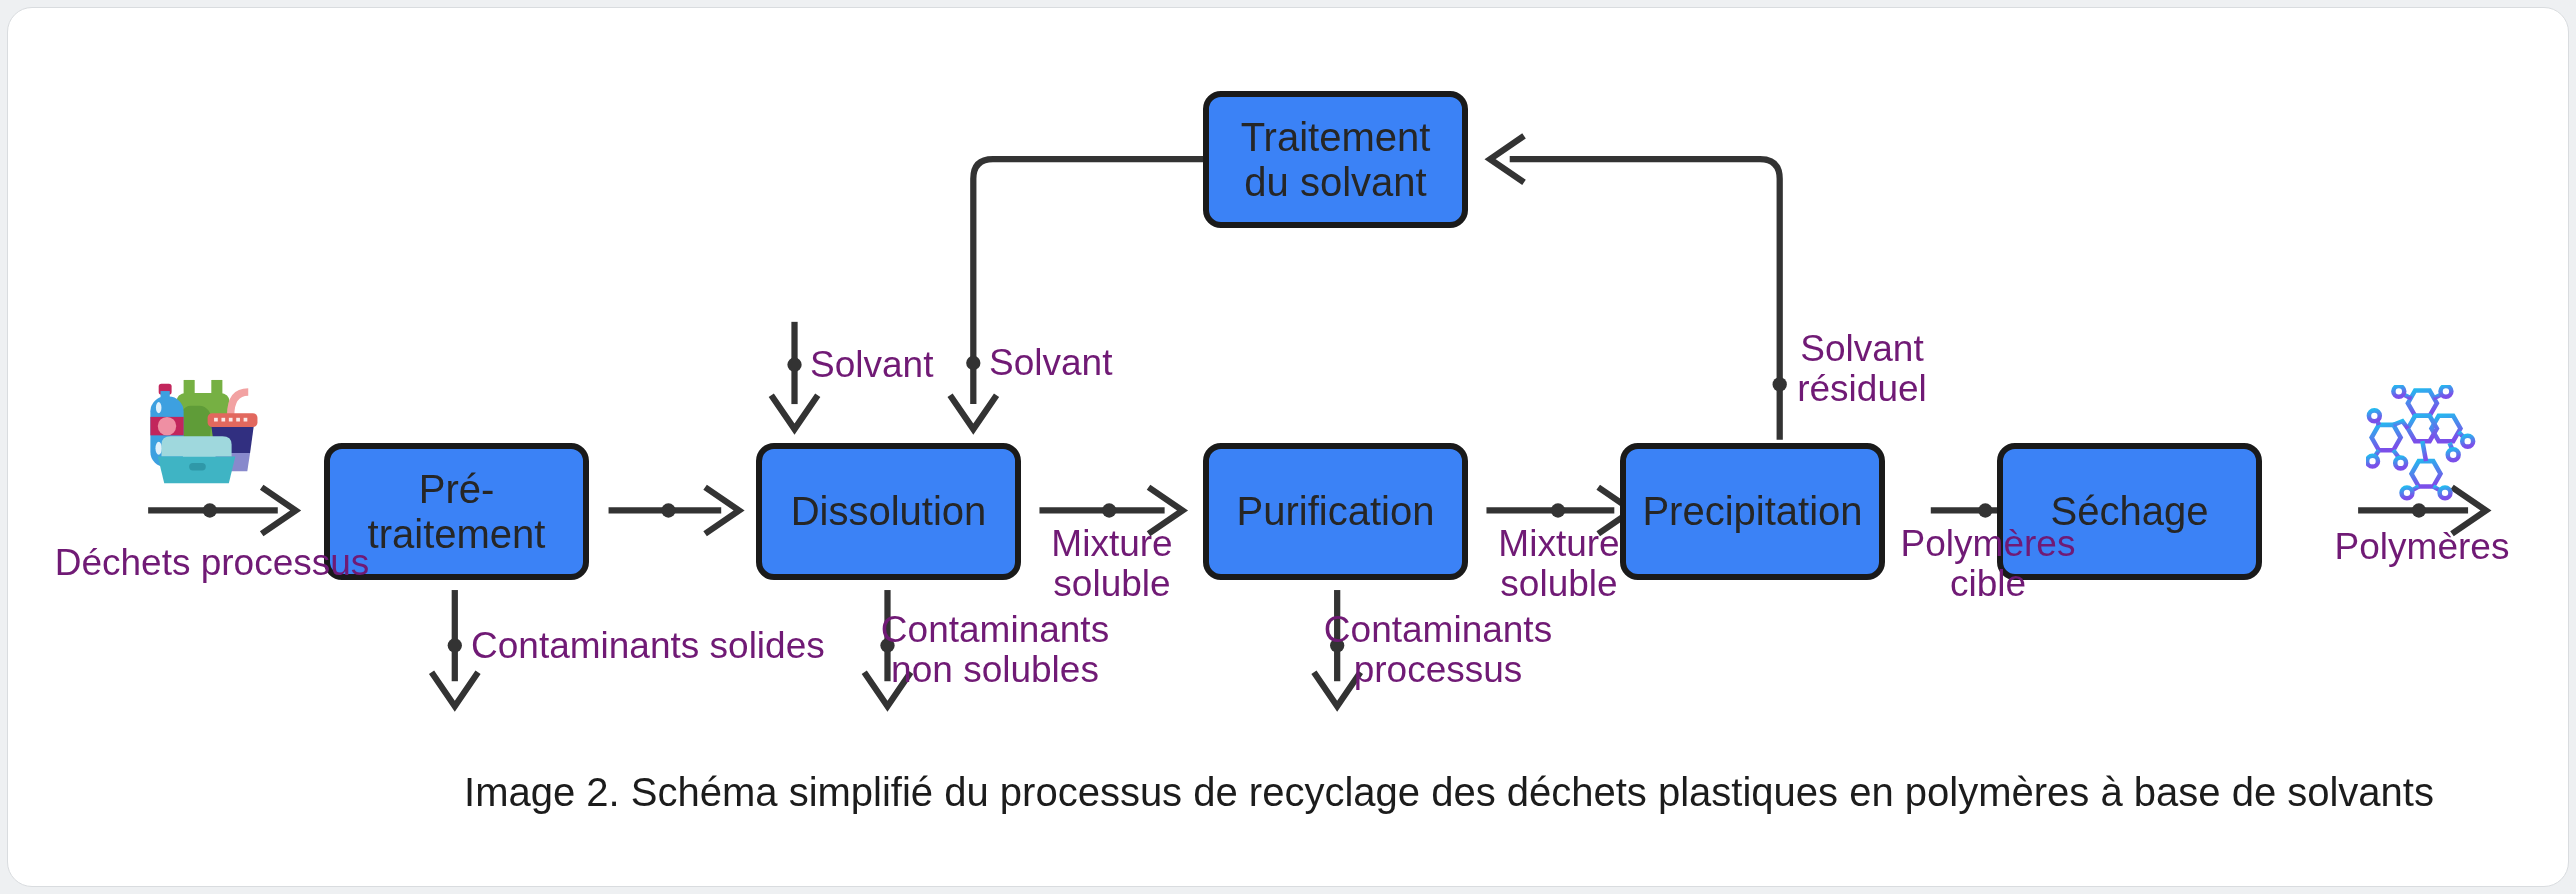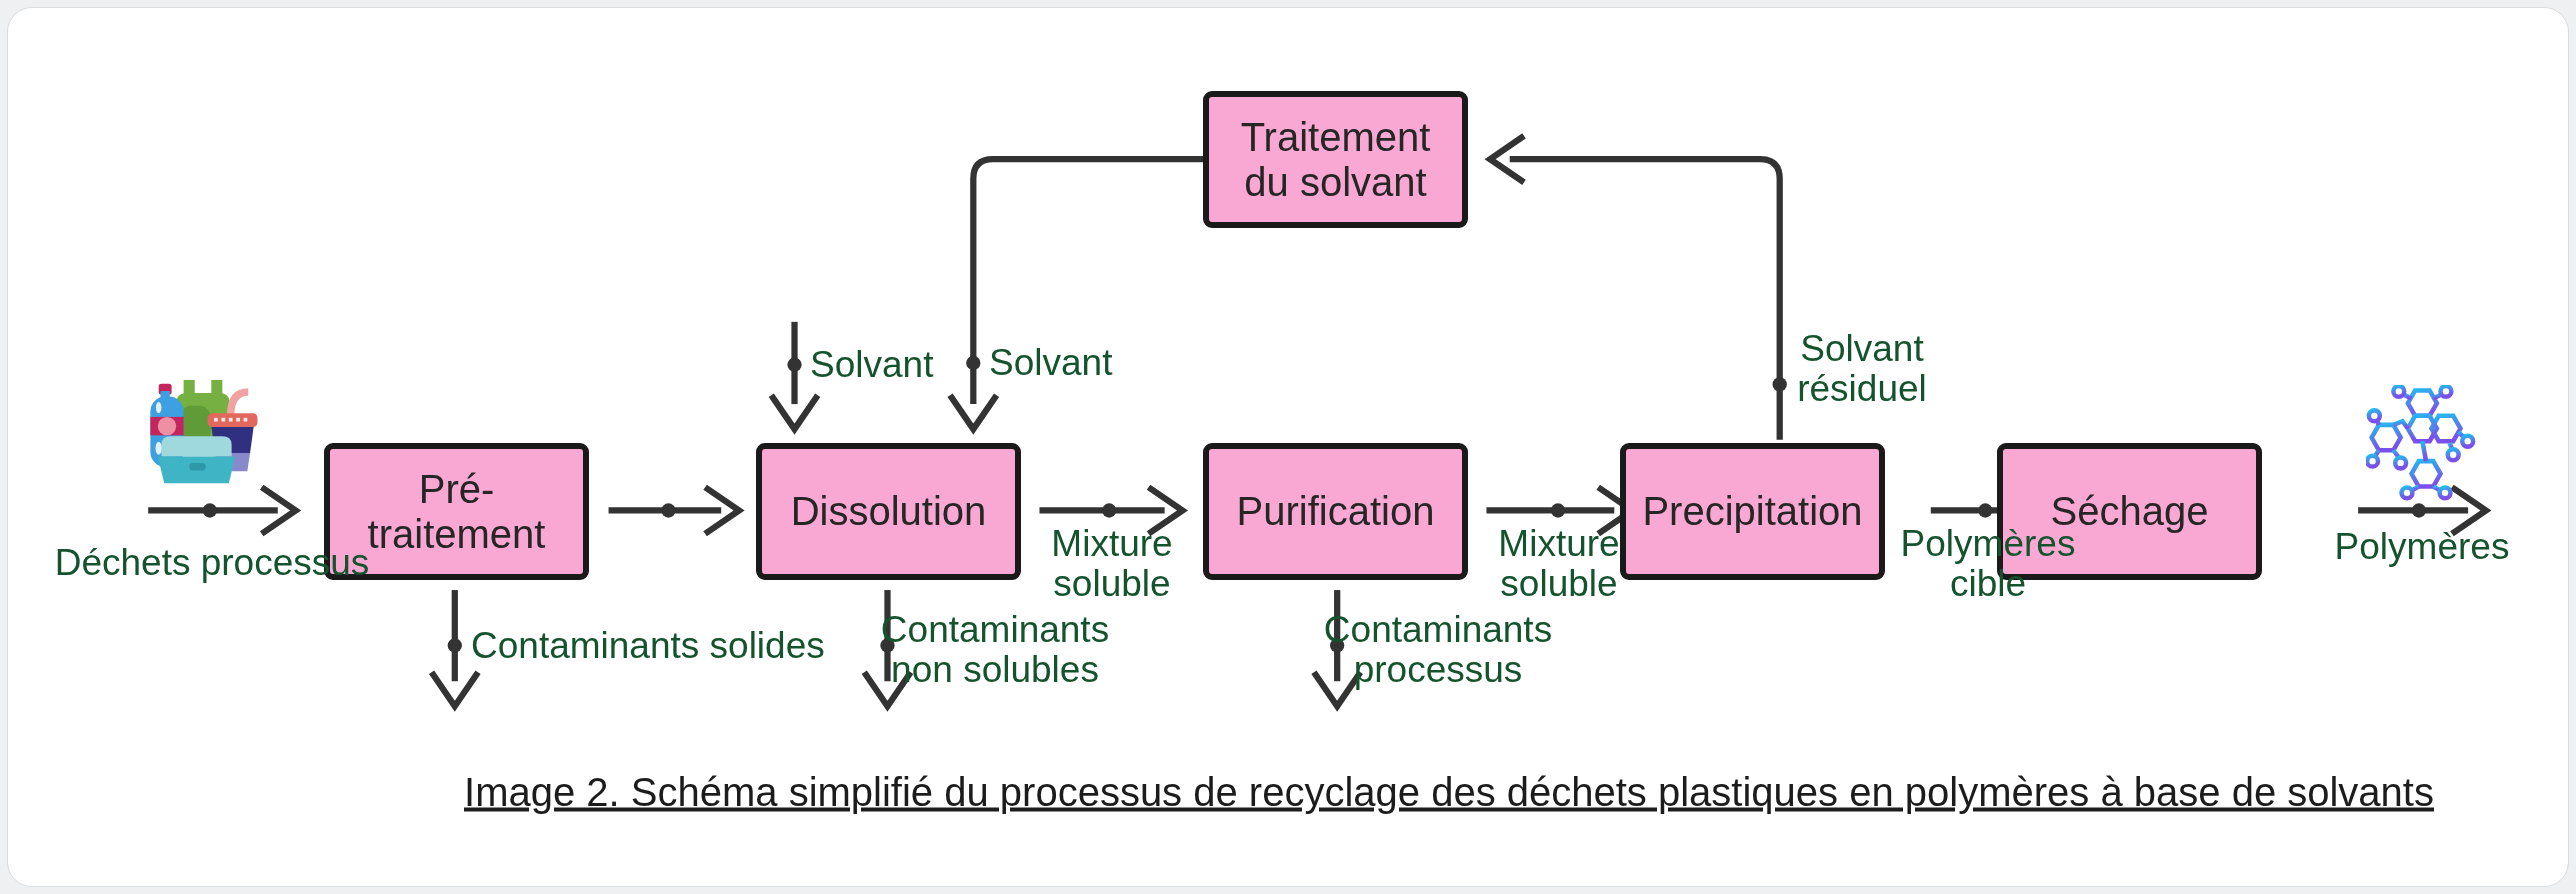--- a/index.html
+++ b/index.html
@@ -15,42 +15,42 @@
     background:#ffffff;
     border:1.8px solid #d9dcdf;
     border-radius:25px;
   }
   svg.edges{position:absolute;left:0;top:0;overflow:visible;}
   .node{
     position:absolute;
     width:265px;height:137px;
     box-sizing:border-box;
     border:6.3px solid #1a1a1a;
-    border-radius:9px;
-    background:#f9a8d4;
+    border-radius:18px;
+    background:#3b82f6;
     display:flex;align-items:center;justify-content:center;
     text-align:center;
     font-size:40px;line-height:1.12;
     color:#262626;
     padding:0 12px;
   }
   .elabel{
     position:absolute;
     transform:translate(-50%,-50%);
     text-align:center;
     font-size:37px;line-height:1.07;
-    color:#14532d;
+    color:#701a75;
     white-space:nowrap;
   }
   .elabel .ln{display:block;}
   .elabel.leftal{transform:translateY(-50%);text-align:left;}
   .caption{
     position:absolute;left:1449px;top:792px;
     transform:translate(-50%,-50%);
-    font-size:40px;color:#1c1c1c;white-space:nowrap;text-decoration:underline;
+    font-size:40px;color:#1c1c1c;white-space:nowrap;
   }
   .icon{position:absolute;}
 </style>
 </head>
 <body>
 
 <div class="stage">
   <div class="card"></div>
 
   <svg class="edges" width="2576" height="894" viewBox="0 0 2880 1000">

